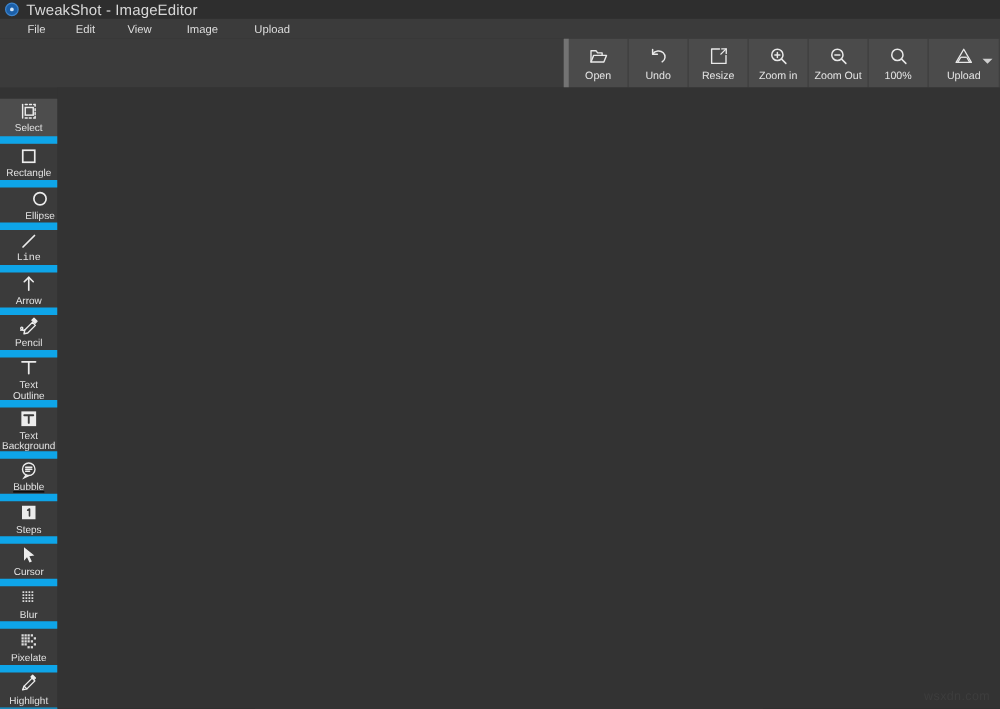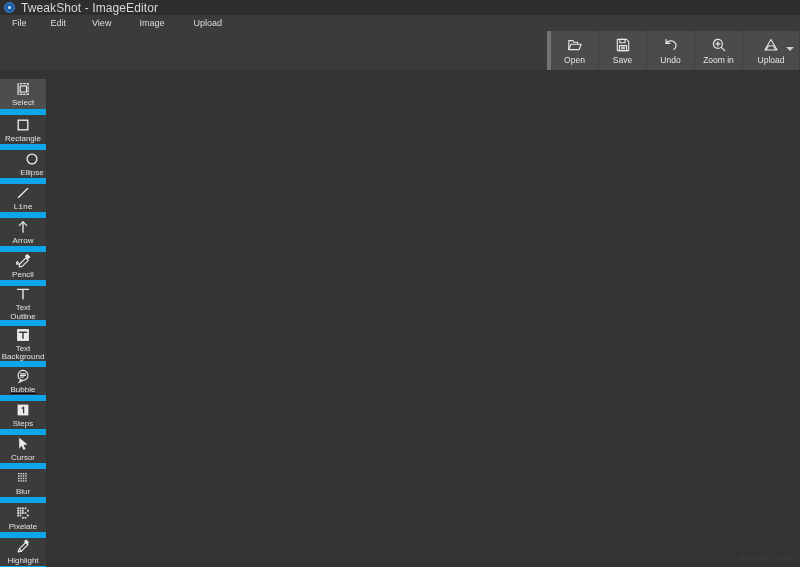--- a/index.html
+++ b/index.html
@@ -68,21 +68,21 @@
   }
   #menubar .menu-item {
     color: #dedede;
     font-size: 9px;
     padding: 0 4px;
     height: 16px;
     line-height: 16px;
     cursor: default;
     white-space: nowrap;
   }
-  .m-file   { margin-left: 8px; }
+  .m-file   { margin-left: 18px; }
   .m-edit   { margin-left: 16px; }
   .m-view   { margin-left: 18px; }
   .m-image  { margin-left: 20px; }
   .m-upload { margin-left: 21px; }
 
   
   #topbar {
     position: absolute;
     left: 0; top: 31px;
     width: 800px; height: 39px;
@@ -205,56 +205,74 @@
       <div class="tool-btn">
         <span class="ic">
           <svg width="16" height="16" viewBox="0 0 16 16" fill="none" stroke="#e8e8e8" stroke-width="1.1" stroke-linejoin="round" stroke-linecap="round">
             <path d="M1.8 12.6V3.6h4l1.3 1.7h3.6v1.4"></path>
             <path d="M1.8 12.6l2.1-5.3h10.3l-2.1 5.3z"></path>
           </svg>
         </span>
         <span class="lbl">Open</span>
       </div>
 
-      <div class="tool-btn">
-        <span class="ic">
-          <svg width="16" height="16" viewBox="0 0 16 16" fill="none" stroke="#e8e8e8" stroke-width="1.1" stroke-linejoin="round">
-            <path d="M2.3 2.4h9.2l2.2 2.2v9H2.3z"></path>
-            <rect x="4.8" y="2.4" width="5.2" height="3.4"></rect>
-            <rect x="4.4" y="8.6" width="7.2" height="5"></rect>
-            <path d="M5.9 10.2h4.2M5.9 11.7h4.2"></path>
-          </svg>
-        </span>
-        <span class="lbl">Save</span>
-      </div>
 
       <div class="tool-btn">
         <span class="ic">
           <svg width="16" height="16" viewBox="0 0 16 16" fill="none" stroke="#e8e8e8" stroke-width="1.2" stroke-linecap="round" stroke-linejoin="round">
             <path d="M3.2 6.2C5 3.4 9.3 3 11.6 5.2c2.2 2.1 1.8 5.6-.8 7.2"></path>
             <path d="M3.1 2.6v3.8h3.8"></path>
           </svg>
         </span>
         <span class="lbl">Undo</span>
       </div>
 
 
+      <div class="tool-btn">
+        <span class="ic">
+          <svg width="16" height="16" viewBox="0 0 16 16" fill="none" stroke="#e8e8e8" stroke-width="1.1" stroke-linecap="round" stroke-linejoin="round">
+            <path d="M8.6 2.2H2.3v11.5h11.5V7.4"></path>
+            <path d="M9.7 6.3l4.2-4.2"></path>
+            <path d="M10.4 2.1h3.6v3.6"></path>
+          </svg>
+        </span>
+        <span class="lbl">Resize</span>
+      </div>
 
       <div class="tool-btn">
         <span class="ic">
           <svg width="16" height="16" viewBox="0 0 16 16" fill="none" stroke="#e8e8e8" stroke-width="1.2" stroke-linecap="round">
             <circle cx="6.9" cy="6.9" r="4.5"></circle>
             <path d="M10.3 10.3l3.4 3.4"></path>
             <path d="M4.9 6.9h4M6.9 4.9v4"></path>
           </svg>
         </span>
         <span class="lbl">Zoom in</span>
       </div>
 
-
+      <div class="tool-btn">
+        <span class="ic">
+          <svg width="16" height="16" viewBox="0 0 16 16" fill="none" stroke="#e8e8e8" stroke-width="1.2" stroke-linecap="round">
+            <circle cx="6.9" cy="6.9" r="4.5"></circle>
+            <path d="M10.3 10.3l3.4 3.4"></path>
+            <path d="M4.9 6.9h4"></path>
+          </svg>
+        </span>
+        <span class="lbl">Zoom Out</span>
+      </div>
+
+      <div class="tool-btn">
+        <span class="ic">
+          <svg width="16" height="16" viewBox="0 0 16 16" fill="none" stroke="#e8e8e8" stroke-width="1.2" stroke-linecap="round">
+            <circle cx="6.9" cy="6.9" r="4.5"></circle>
+            <path d="M10.3 10.3l3.4 3.4"></path>
+          </svg>
+        </span>
+        <span class="lbl">100%</span>
+      </div>
 
       <div class="tool-btn upload">
         <span class="ic">
           <svg width="16" height="16" viewBox="0 0 16 16" fill="none" stroke="#e8e8e8" stroke-width="1.05" stroke-linejoin="round">
             <path d="M8 2.4L14.1 12.9H1.9z"></path>
             <path d="M5.6 8.8h4.8"></path>
             <path d="M5.6 8.8L3.2 12.9M10.4 8.8l2.4 4.1"></path>
           </svg>
         </span>
         <span class="lbl">Upload</span>

